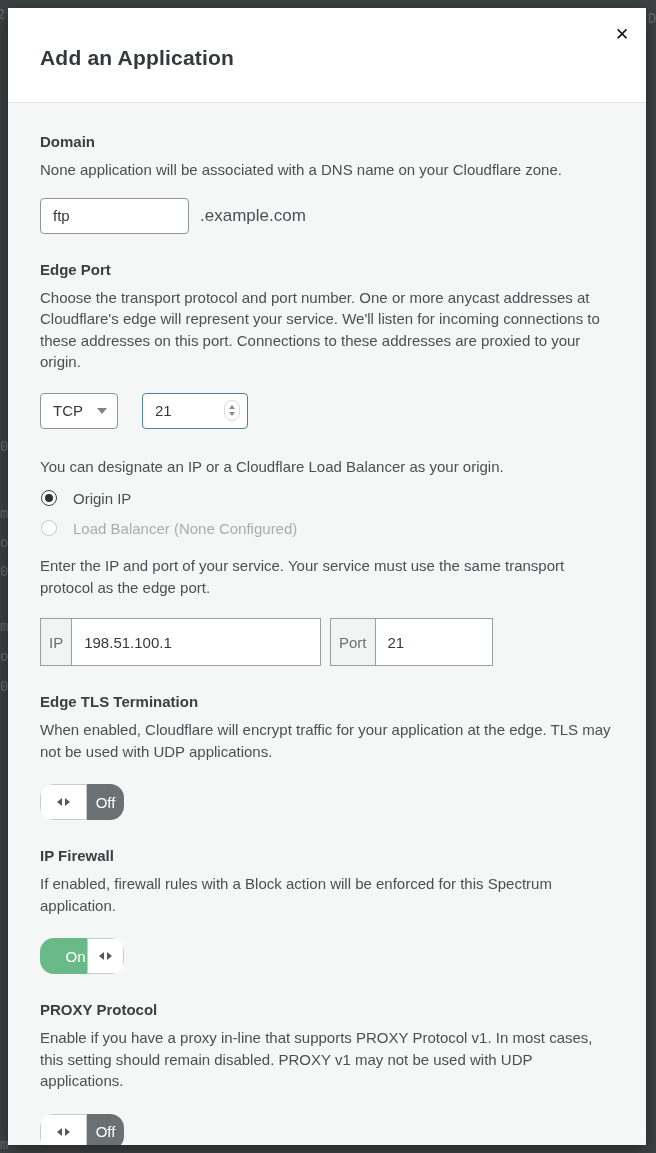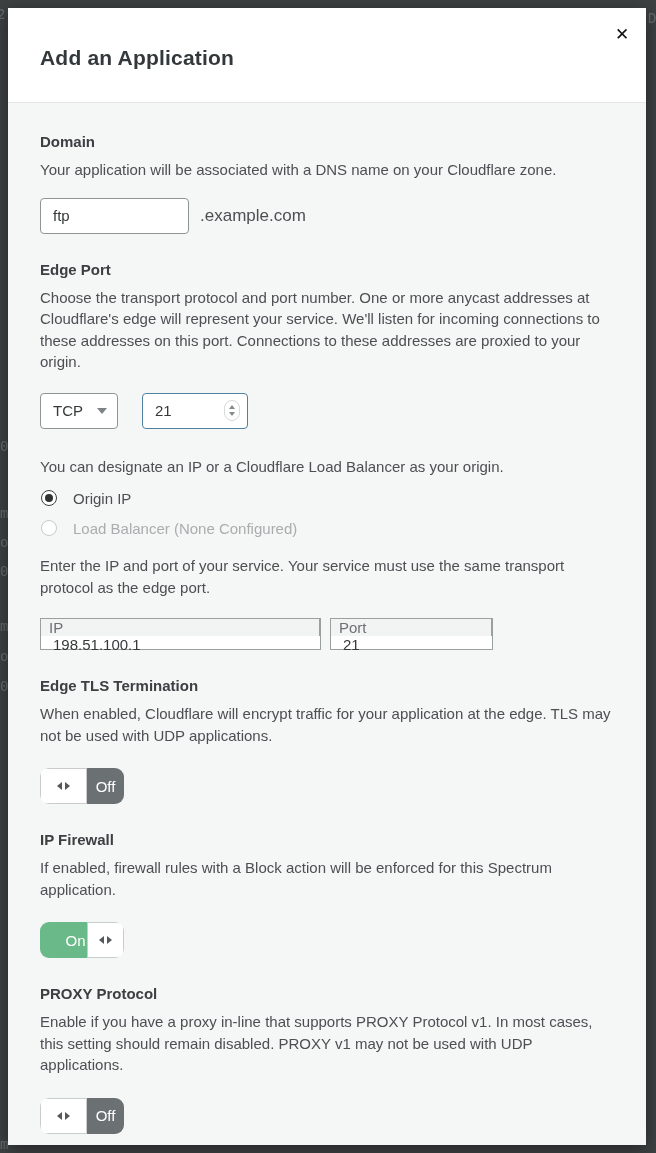--- a/index.html
+++ b/index.html
@@ -150,21 +150,21 @@
     flex:0 0 16px;
   }
   .radio .dot{width:8px;height:8px;border-radius:50%;background:#2e3233;}
   .radio.disabled{border-color:#c7cbcb;}
   .radio-label{font-size:15px;color:var(--text-body);}
   .radio-label.disabled{color:#a9adae;}
   .origin-desc2{margin-top:14px;margin-bottom:0;}
 
   
   .ipport-row{display:flex;gap:9px;margin-top:20px;}
-  .input-group{display:flex;height:32px;border:1px solid #9aa0a0;background:#fff;flex-direction:column;}
+  .input-group{display:flex;height:48px;border:1px solid #9aa0a0;background:#fff;}
   .input-addon{
     background:#f2f3f3;
     border-right:1px solid #9aa0a0;
     display:flex;align-items:center;
     padding:0 8px;
     font-size:15px;color:#6d7173;
   }
   .input-val{
     display:flex;align-items:center;
     padding:0 12px;
@@ -172,21 +172,21 @@
   }
   .grp-ip{width:281px;}
   .grp-port{width:163px;}
   .grp-ip .input-val{flex:1;}
   .grp-port .input-val{flex:1;}
 
   
   .toggle{
     display:flex;
     width:84px;height:36px;
-    border-radius:9px;
+    border-radius:14px;
     overflow:hidden;
     cursor:pointer;
     margin-top:22px;
     font-size:15px;
   }
   .toggle .half{display:flex;align-items:center;justify-content:center;}
   .toggle .knob{
     background:#fff;
     border:1px solid #c9cccc;
     width:47px;
@@ -219,21 +219,21 @@
 
   <div class="modal-header">
     <div class="modal-title">Add an Application</div>
     <button class="close-btn">✕</button>
   </div>
 
   <div class="modal-body">
 
     <div class="section">
       <div class="section-heading">Domain</div>
-      <div class="section-desc">Your application will be associated with a DNS name on your Cloudflare zone.</div>
+      <div class="section-desc">None application will be associated with a DNS name on your Cloudflare zone.</div>
       <div class="domain-row">
         <input class="text-input domain-input" value="ftp" style="">
         <span class="domain-suffix">.example.com</span>
       </div>
     </div>
 
     <div class="section">
       <div class="section-heading">Edge Port</div>
       <div class="section-desc">Choose the transport protocol and port number. One or more anycast addresses at Cloudflare's edge will represent your service. We'll listen for incoming connections to these addresses on this port. Connections to these addresses are proxied to your origin.</div>
       <div class="edgeport-row">

